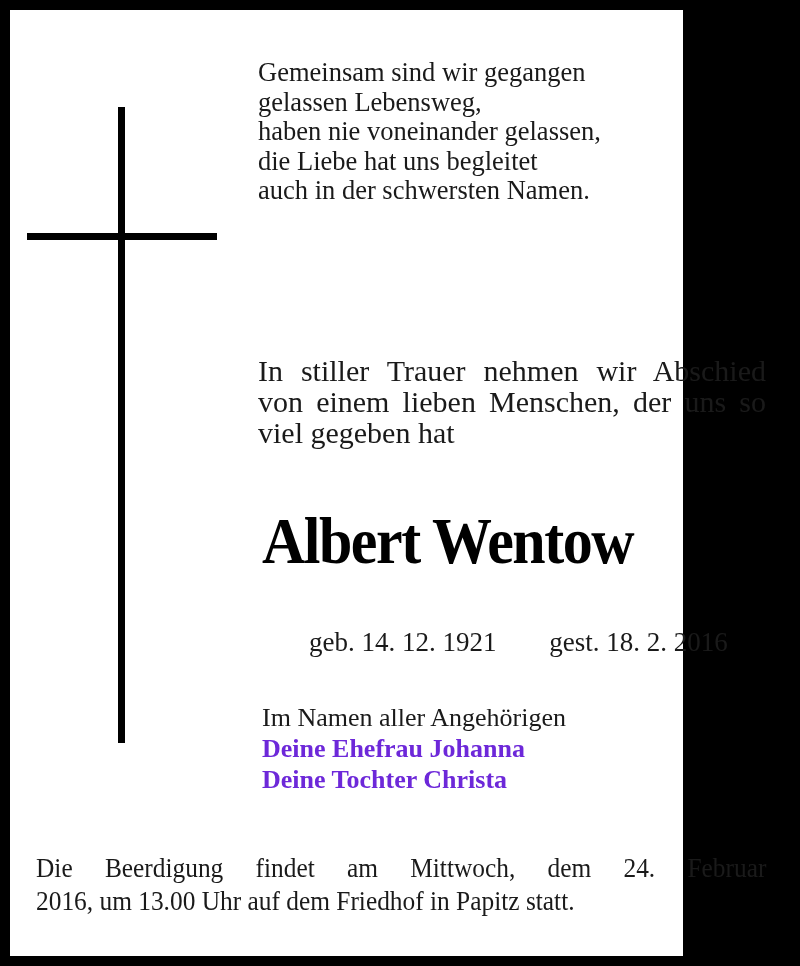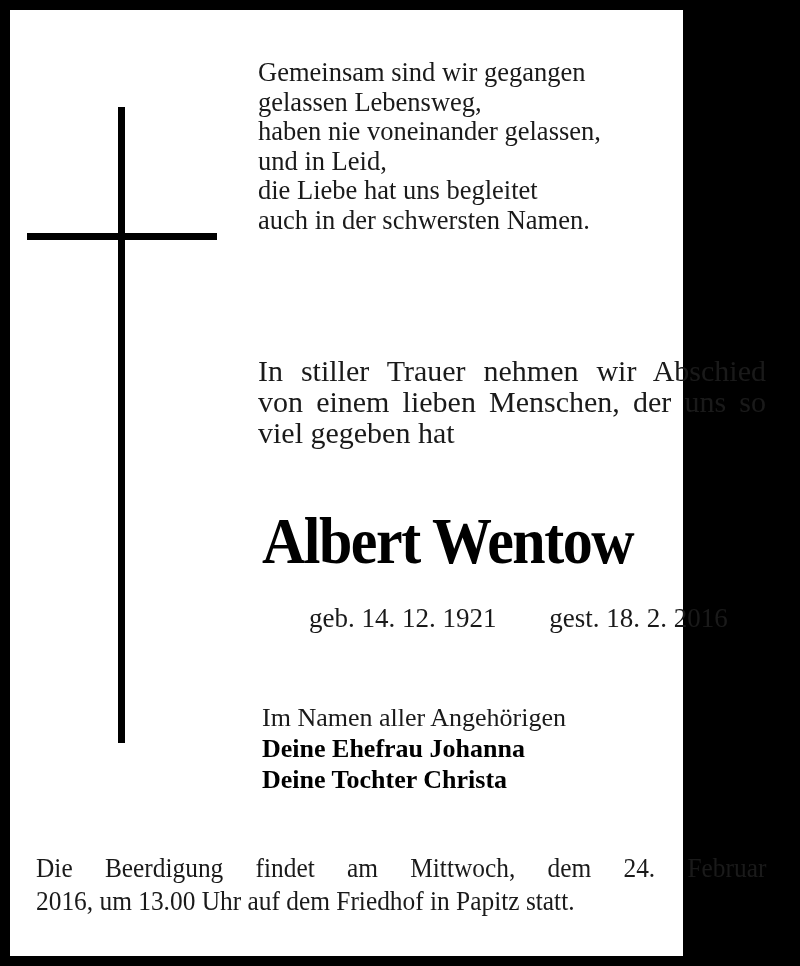--- a/index.html
+++ b/index.html
@@ -20,43 +20,42 @@
       position: absolute; left: 248px; top: 345px; width: 508px;
       font-size: 30px; line-height: 31px; text-align: justify;
     }
     .name {
       position: absolute; left: 252px; top: 495px;
       font-size: 60px; font-weight: bold; letter-spacing: -1.5px; color: #000;
       white-space: nowrap; transform: scaleY(1.08); transform-origin: left top;
     }
     .dates { position: absolute; left: 252px; top: 593px; font-size: 27px; white-space: nowrap; }
     .dates span { display: inline-block; margin-left: 47px; }
-    .dates .died { margin-left: 46px; }
+    .dates .died { margin-left: 46px; margin-top: 24px; }
     .family { position: absolute; left: 252px; top: 692px; font-size: 26px; line-height: 31px; }
     .family div { white-space: nowrap; }
-    .family .b { font-weight: bold; color: #000000; }
+    .family .b { font-weight: bold; color: #6d28d9; }
     .funeral {
       position: absolute; left: 26px; top: 842px; width: 730px;
       font-size: 27px; line-height: 33px; text-align: justify; text-align-last: left;
       transform: scaleX(0.94); transform-origin: left top; width: 777px;
     }
     .funeral .l1 { text-align: justify; text-align-last: justify; }
   </style>
 </head>
 <body>
 
 <div class="frame">
   <div class="cross-v"></div>
   <div class="cross-h"></div>
 
   <div class="poem serif">
     <div>Gemeinsam sind wir gegangen</div>
     <div>gelassen Lebensweg,</div>
     <div>haben nie voneinander gelassen,</div>
-    <div>und in Leid,</div>
     <div>die Liebe hat uns begleitet</div>
     <div>auch in der schwersten Namen.</div>
   </div>
 
   <div class="farewell serif">In stiller Trauer nehmen wir Abschied von einem lieben Menschen, der uns so viel gegeben hat</div>
 
   <div class="name serif">Albert Wentow</div>
 
   <div class="dates serif">
     <span>geb. 14. 12. 1921</span>

